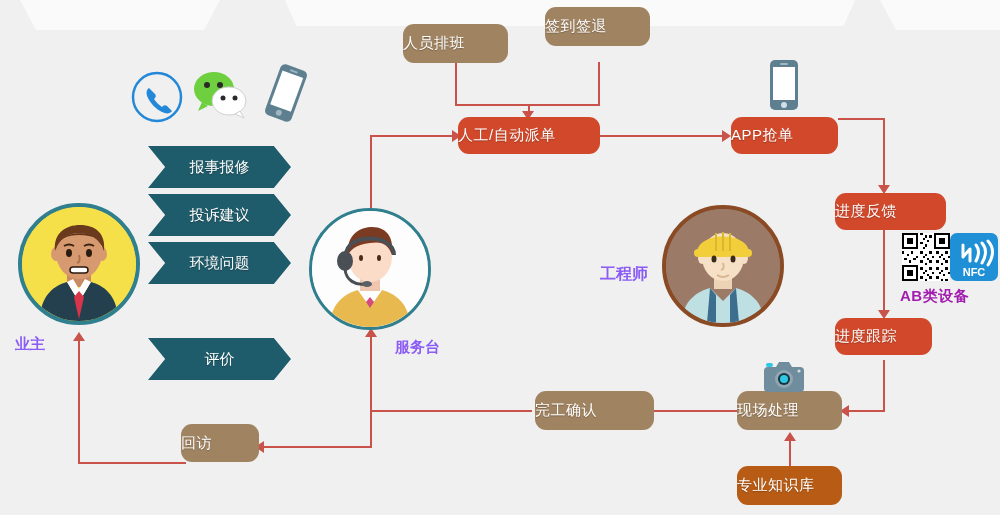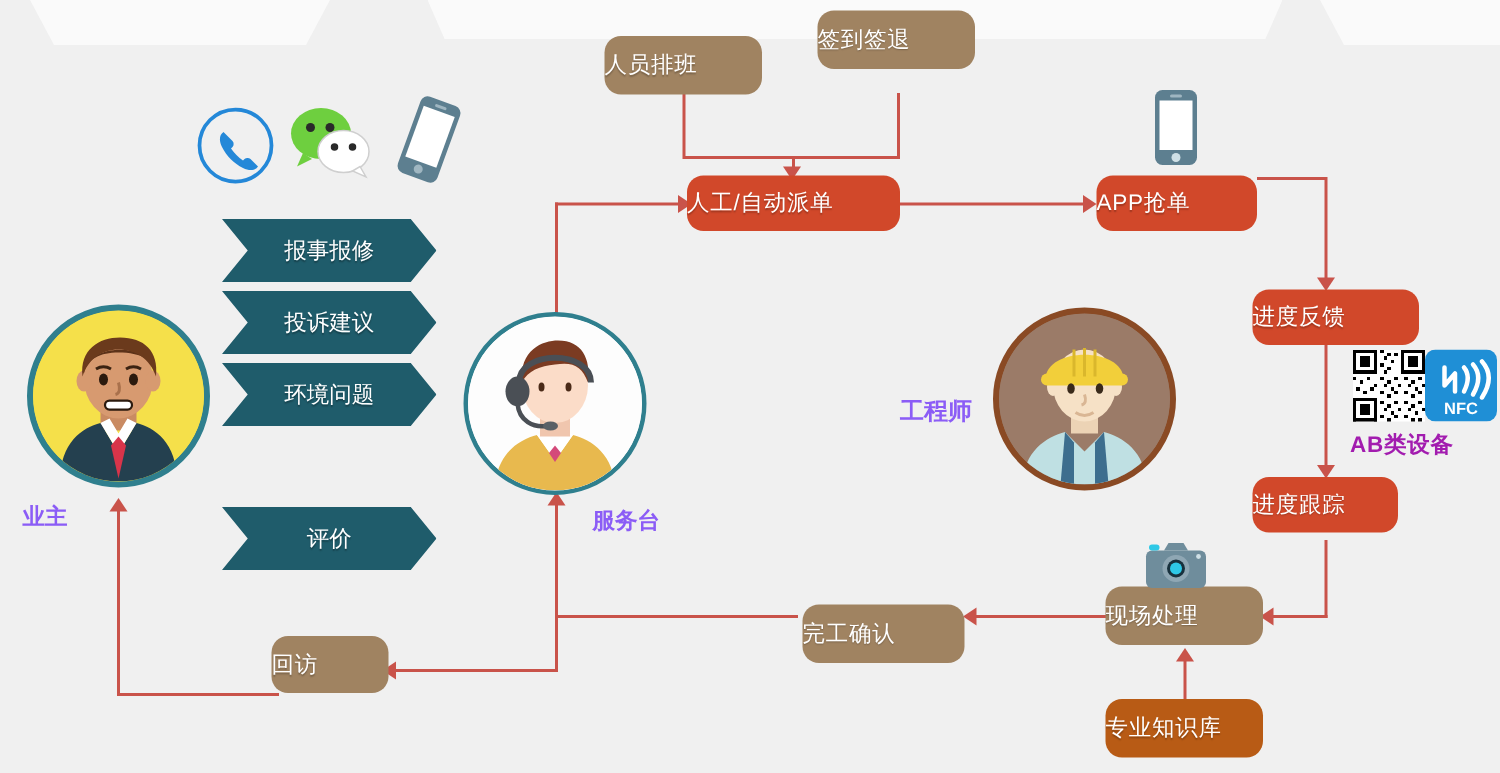--- a/index.html
+++ b/index.html
@@ -135,21 +135,21 @@
   </div>
 
   <div class="box red" style="left:835px;top:318px;width:97px;height:37px;">
     <span>进度跟踪</span>
   </div>
 
   <div class="box brown" style="left:737px;top:391px;width:105px;height:39px;">
     <span>现场处理</span>
   </div>
 
-  <div class="box brown" style="left:535px;top:403px;width:108px;height:39px;">
+  <div class="box brown" style="left:535px;top:391px;width:119px;height:39px;">
     <span>完工确认</span>
   </div>
 
   <div class="box darkorange" style="left:737px;top:466px;width:105px;height:39px;">
     <span>专业知识库</span>
   </div>
 
   <div class="box brown" style="left:181px;top:424px;width:78px;height:38px;">
     <span>回访</span>
   </div>

